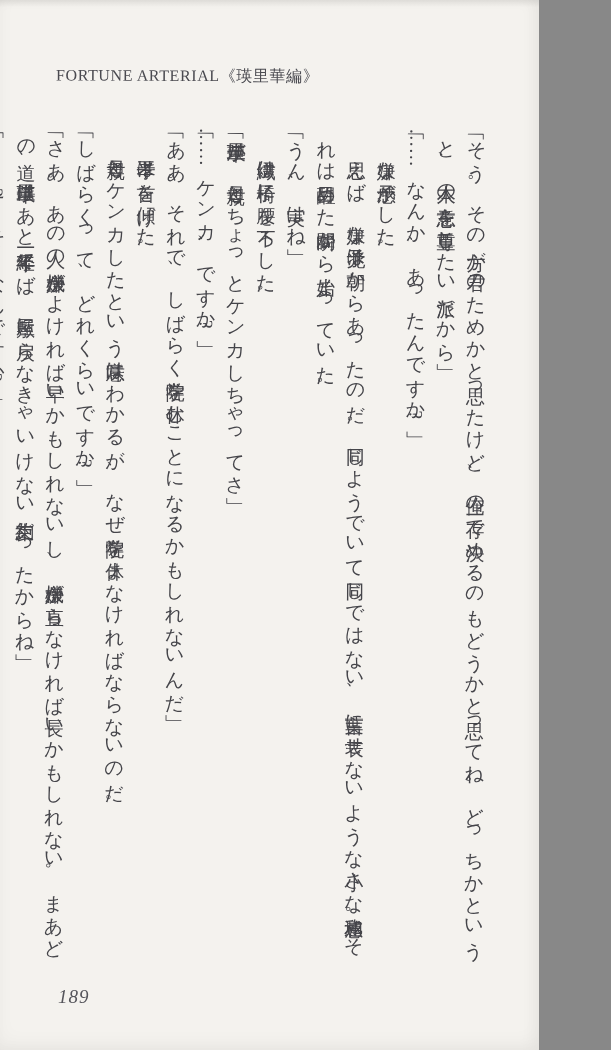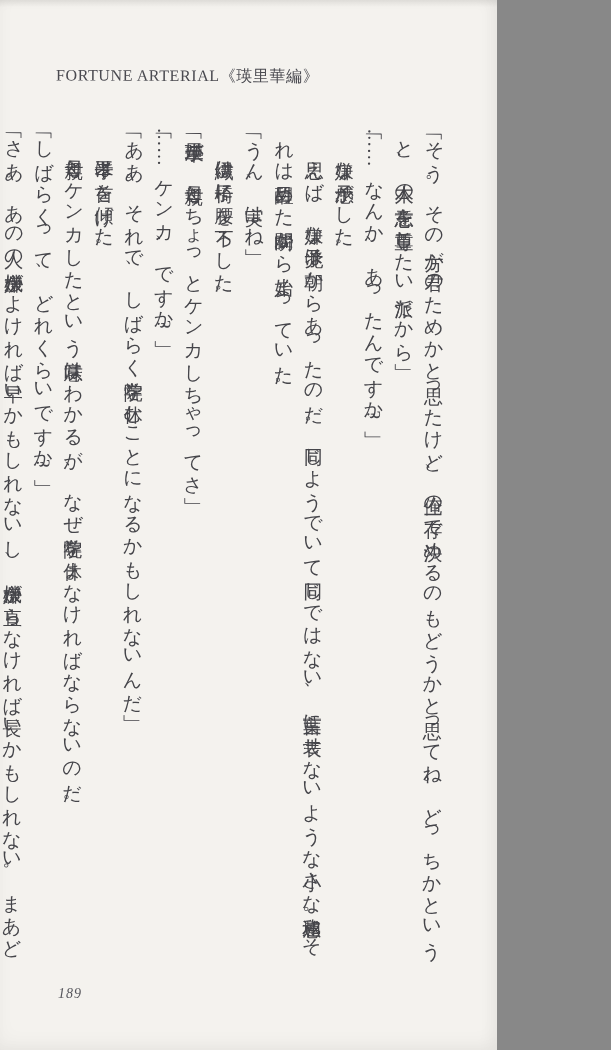--- a/index.html
+++ b/index.html
@@ -3,21 +3,21 @@
 <meta charset="utf-8">
 <style>
   html, body { margin: 0; padding: 0; }
   body {
     width: 611px; height: 1050px;
     font-family: "Liberation Serif", "DejaVu Serif", serif;
     background: #888;
   }
   .page {
     position: relative;
-    width: 497px; height: 1050px;
+    width: 539px; height: 1050px;
     overflow: hidden;
     background:
       linear-gradient(180deg, #e3e1dd 0px, #f4f2ee 7px, #f4f2ee 100%);
     box-shadow: inset -6px 0 14px rgba(0,0,0,0.04), inset 0 -8px 18px rgba(0,0,0,0.03);
     color: #46464b;
   }
   .running-header {
     position: absolute;
     left: 56px; top: 66px;
     font-size: 16px;
@@ -44,21 +44,21 @@
   .text-area p.para {
     margin: 0;
     padding: 0;
   }
   .text-area p.para.indent {
     text-indent: 1em;
   }
   .page-number {
     position: absolute;
     left: 58px; top: 986px;
-    font-size: 14px;
+    font-size: 19px;
     font-style: italic;
     color: #55555b;
     letter-spacing: 1px;
   }
 </style>
 </head>
 <body>
 
 <div class="page" style="color: rgb(69, 69, 74);">
   <div class="running-header" style="color: rgb(74, 74, 80);">FORTUNE ARTERIAL《瑛里華編》</div>

